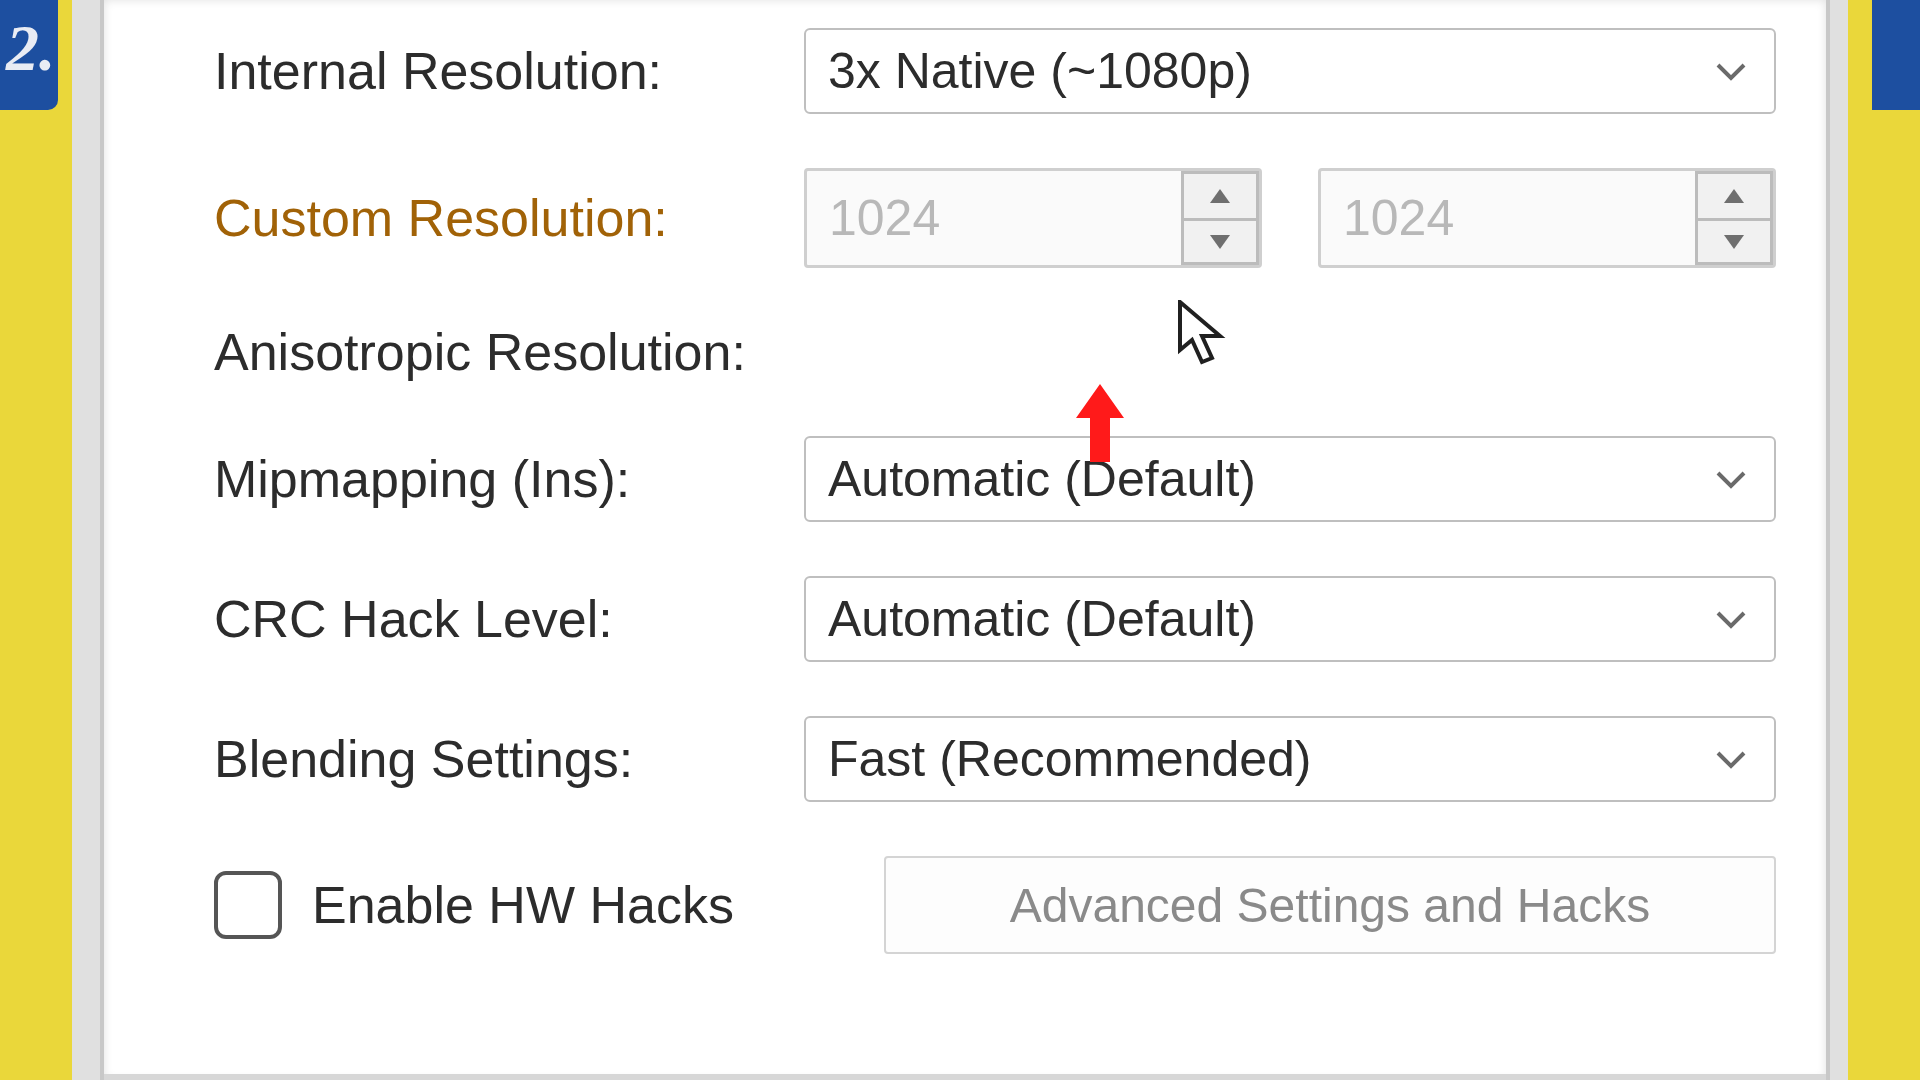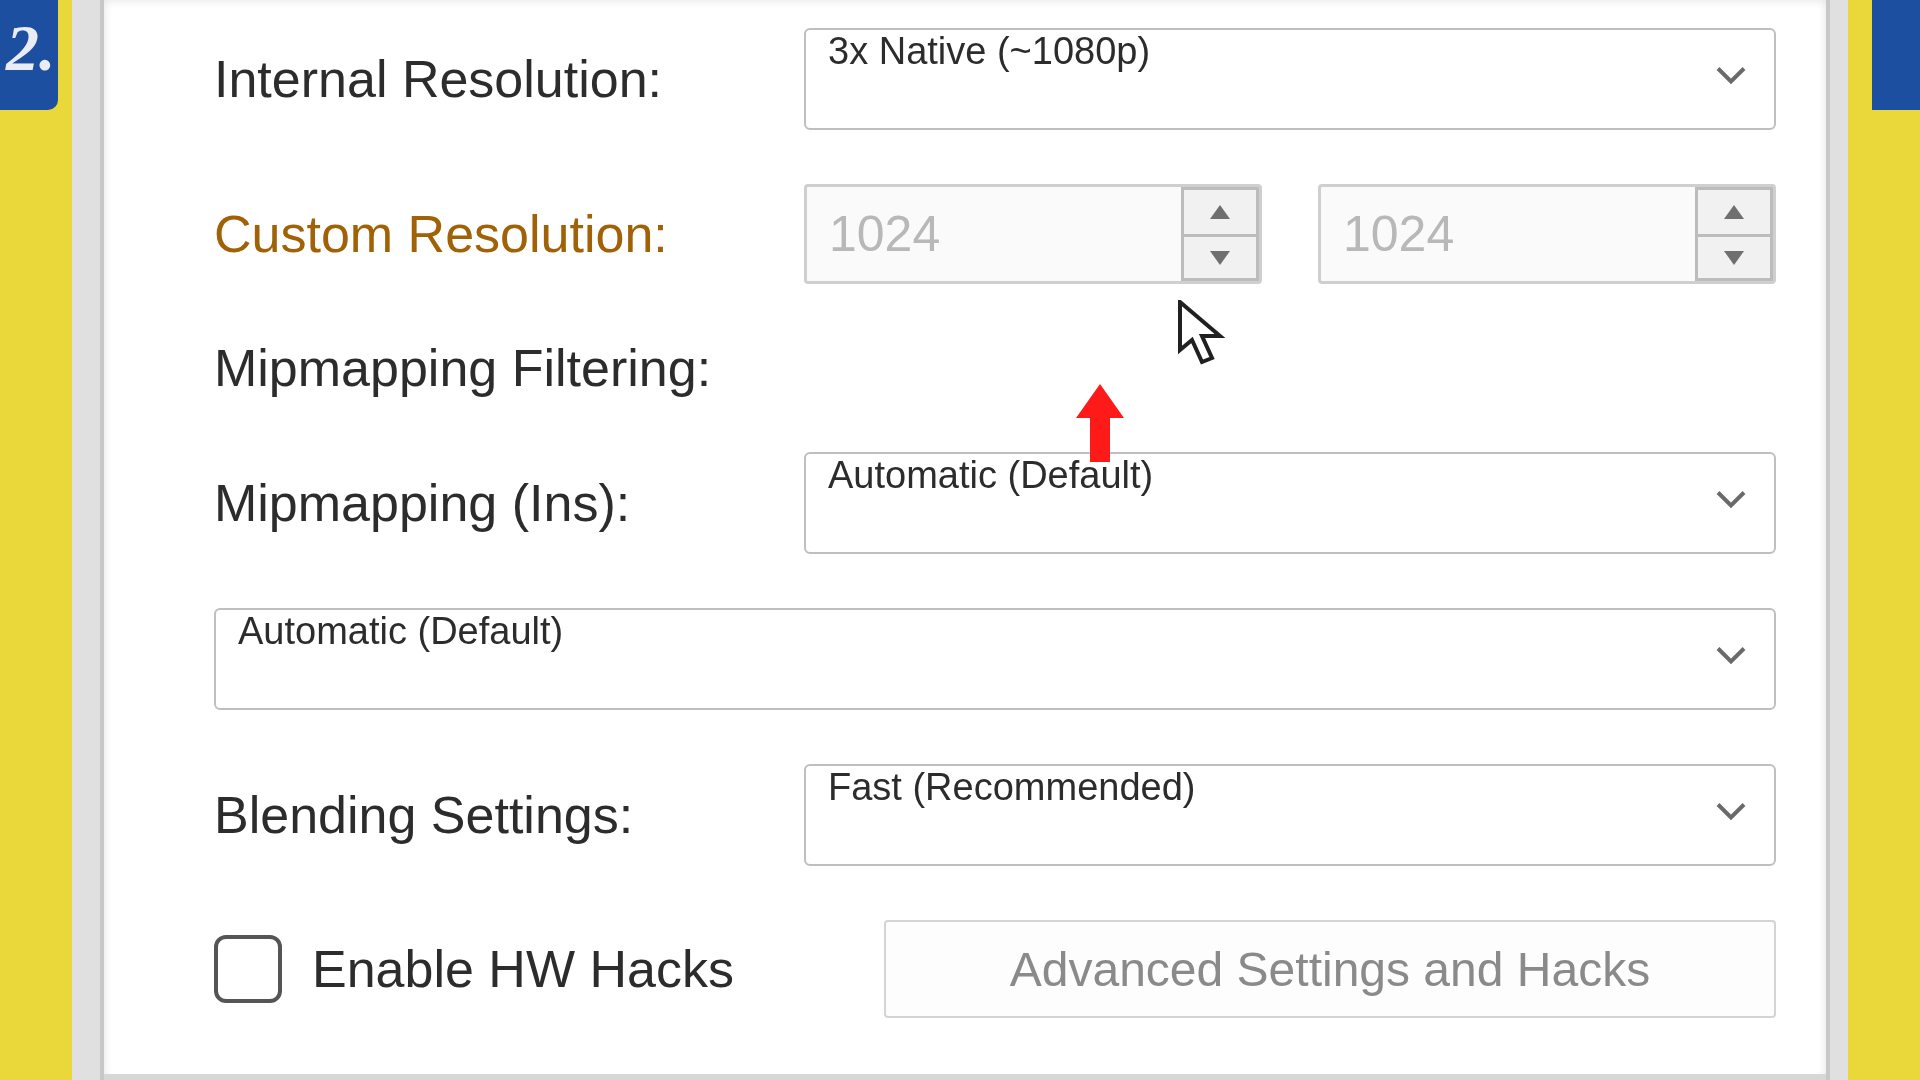--- a/index.html
+++ b/index.html
@@ -74,27 +74,28 @@
   .label{
     flex:0 0 590px;
     font-size:52px;
     color:#2c2c2c;
   }
   .label.disabled{ color:#a16207; }
 
   
   .dropdown{
     flex:1 1 auto;
-    height:102px;
+    height:86px;
     border:2px solid #bfbfbf;
     border-radius:6px;
     background:#ffffff;
     display:flex;
+    align-items:center;
     padding:0 22px;
-    font-size:38px;
+    font-size:50px;
     color:#2c2c2c;
     position:relative;
     box-sizing:border-box;
   }
   .dropdown.hovered{
     background:#e8f1fb;
     border:8px solid #ff1a1a;
   }
   .dropdown .chev{
     position:absolute;
@@ -252,36 +253,37 @@
               <svg viewBox="0 0 24 18">
                 <polygon points="2,2 22,2 12,16"></polygon>
               </svg>
             </div>
         </div>
       </div>
     </div>
   </div>
 
   <div class="row">
-    <div class="label">Mipmapping Filtering:</div>
+    <div class="label">Anisotropic Resolution:</div>
   </div>
 
   <div class="row">
     <div class="label">Mipmapping (Ins):</div>
     <div class="dropdown">
       <span>Automatic (Default)</span>
       <span class="chev">
         <svg viewBox="0 0 34 34">
             <path d="M4 11 L17 24 L30 11"></path>
           </svg>
       </span>
     </div>
   </div>
 
   <div class="row">
+    <div class="label">CRC Hack Level:</div>
     <div class="dropdown">
       <span>Automatic (Default)</span>
       <span class="chev">
         <svg viewBox="0 0 34 34">
             <path d="M4 11 L17 24 L30 11"></path>
           </svg>
       </span>
     </div>
   </div>
 

